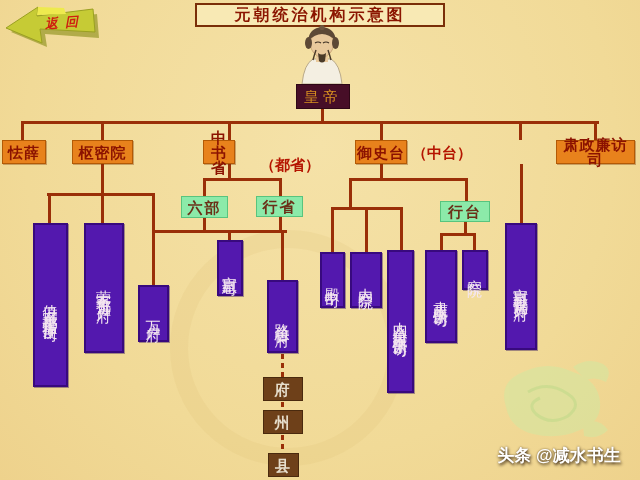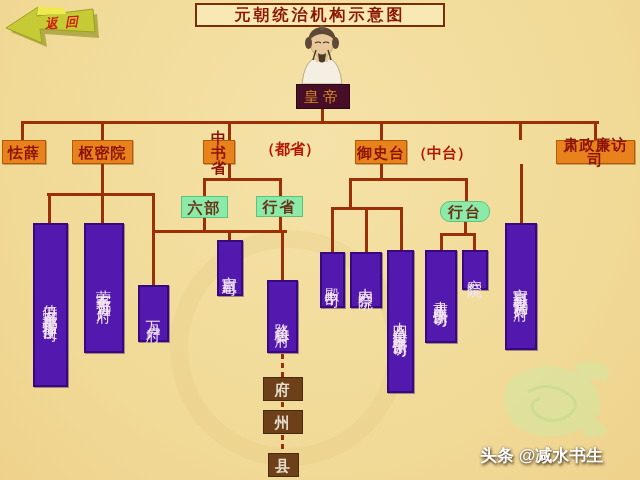--- a/index.html
+++ b/index.html
@@ -20,21 +20,21 @@
   .brown{background:#6e4019;border:1px solid #4a2a0e;color:#e6ddcb;font-size:15px;
          font-weight:bold;letter-spacing:2px;}
   .maroon{background:#470e27;border:1px solid #2e0716;color:#d89020;font-weight:normal;
           font-size:15px;letter-spacing:4px;}
   .note{color:#b51500;font-weight:bold;font-size:15px;letter-spacing:0;}
   .title{background:#f8e9b4;border:2px solid #7a2e08;color:#8b1500;font-weight:bold;
          font-size:16px;letter-spacing:3px;}
   .ln{position:absolute;background:#9a2f08;}
   .dash{position:absolute;width:3px;
         background:repeating-linear-gradient(to bottom,#9a2f08 0 5px,rgba(0,0,0,0) 5px 9px);}
-  .wm{position:absolute;left:480px;top:444px;width:158px;text-align:left;color:#ffffff;
+  .wm{position:absolute;left:480px;top:444px;width:158px;text-align:center;color:#ffffff;
       font-weight:bold;font-size:17px;
       text-shadow:1px 2px 3px rgba(70,50,25,.95),0 0 2px rgba(70,50,25,.7);}
   .decor{position:absolute;pointer-events:none;}
 </style>
 </head>
 <body>
 
 <div id="stage">
 
   <div class="decor" style="left:170px;top:230px;width:200px;height:200px;border:18px solid rgba(215,185,115,.16);border-radius:50%;"></div>
@@ -114,28 +114,28 @@
 
   <div class="ln" style="left:520px;top:164px;width:3px;height:59px;"></div>
 
   <div class="dash" style="left:281px;top:354px;height:23px;"></div>
   <div class="dash" style="left:281px;top:402px;height:8px;"></div>
   <div class="dash" style="left:281px;top:435px;height:18px;"></div>
 
   <div class="bx orange" style="left:2px;top:140px;width:44px;height:24px;">怯薛</div>
   <div class="bx orange" style="left:72px;top:140px;width:61px;height:24px;">枢密院</div>
   <div class="bx orange" style="left:203px;top:140px;width:32px;height:24px;">中书省</div>
-  <div class="bx note" style="left:257px;top:136px;width:66px;height:24px;">（都省）</div>
+  <div class="bx note" style="left:257px;top:152px;width:66px;height:24px;">（都省）</div>
   <div class="bx orange" style="left:355px;top:140px;width:52px;height:24px;">御史台</div>
   <div class="bx note" style="left:409px;top:140px;width:66px;height:24px;">（中台）</div>
   <div class="bx orange" style="left:556px;top:140px;width:79px;height:24px;">肃政廉访司</div>
 
   <div class="bx green" style="left:181px;top:196px;width:47px;height:22px;">六部</div>
   <div class="bx green" style="left:256px;top:196px;width:47px;height:21px;">行省</div>
-  <div class="bx green" style="left:440px;top:201px;width:50px;height:21px;border-radius:10px;">行台</div>
+  <div class="bx green" style="left:440px;top:201px;width:50px;height:21px;">行台</div>
 
   <div class="bx purple" style="left:33px;top:223px;width:35px;height:164px;">侍卫亲军都指挥使司</div>
   <div class="bx purple" style="left:84px;top:223px;width:40px;height:130px;">蒙古军都万户府</div>
   <div class="bx purple" style="left:138px;top:285px;width:31px;height:57px;">万户府</div>
   <div class="bx purple" style="left:217px;top:240px;width:26px;height:56px;">宣慰司</div>
   <div class="bx purple" style="left:267px;top:280px;width:31px;height:73px;">路总管府</div>
   <div class="bx purple" style="left:320px;top:252px;width:25px;height:56px;">殿中司</div>
   <div class="bx purple" style="left:350px;top:252px;width:32px;height:56px;">内察院</div>
   <div class="bx purple" style="left:387px;top:250px;width:27px;height:143px;">内八道肃政廉访司</div>
   <div class="bx purple" style="left:425px;top:250px;width:32px;height:93px;">肃政廉访司</div>

